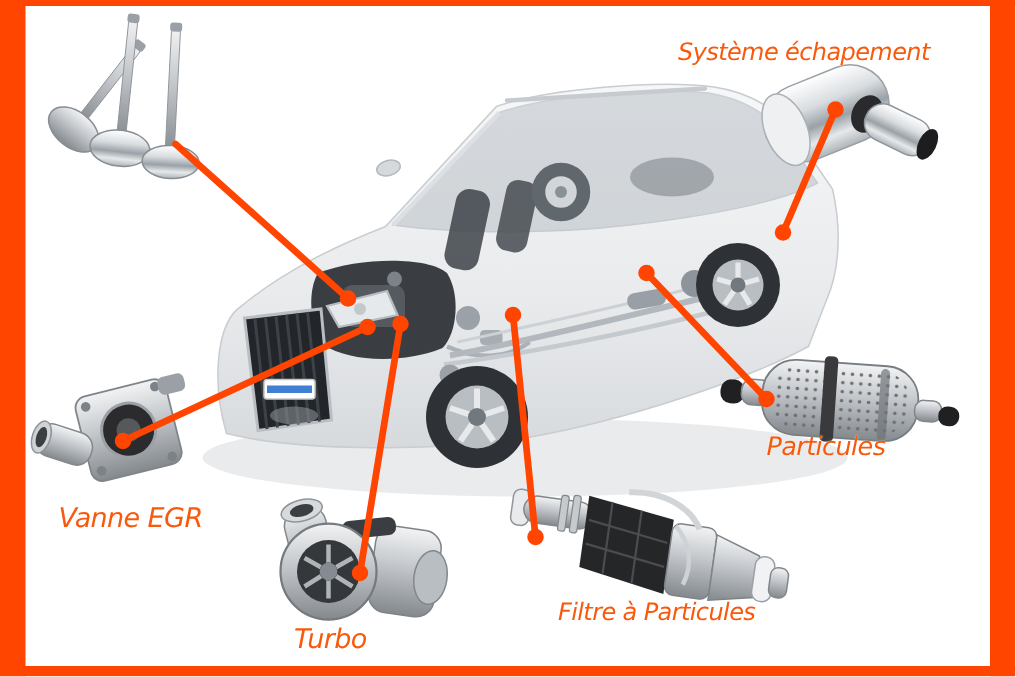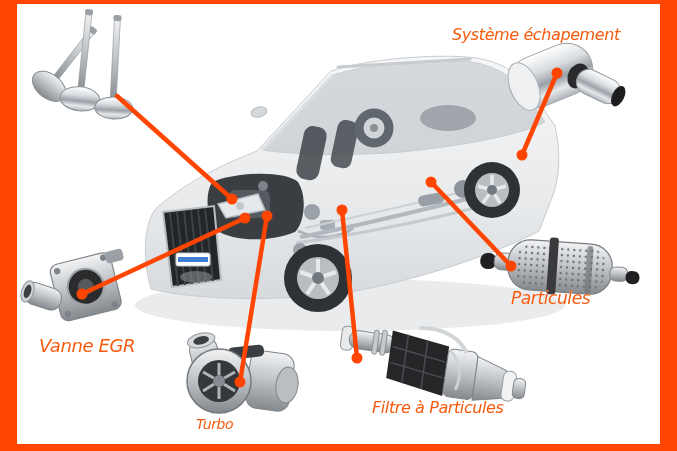--- a/index.html
+++ b/index.html
@@ -17,21 +17,21 @@
   .part-label{
     position:absolute;z-index:20;
     color:var(--labelcolor,#F85A0D);
     font-weight:normal;font-style:italic;
     font-size:17px;letter-spacing:-0.4px;white-space:nowrap;
     text-shadow:0 0 1px rgba(255,255,255,.8);
   }
   .lbl-soupapes{left:38px;top:118px;}
   .lbl-echapement{left:452px;top:25px;font-size:16px;}
   .lbl-egr{left:39px;top:335px;font-size:18px;}
-  .lbl-turbo{left:196px;top:416px;font-size:14px;}
+  .lbl-turbo{left:196px;top:416px;font-size:18px;}
   .lbl-cat{left:511px;top:288px;}
   .lbl-dpf{left:372px;top:398px;font-size:16px;}
 </style>
 </head>
 <body>
 
 <div id="stage">
 
   <svg id="art" width="677" height="451" viewBox="0 0 677 451">
     <defs>

